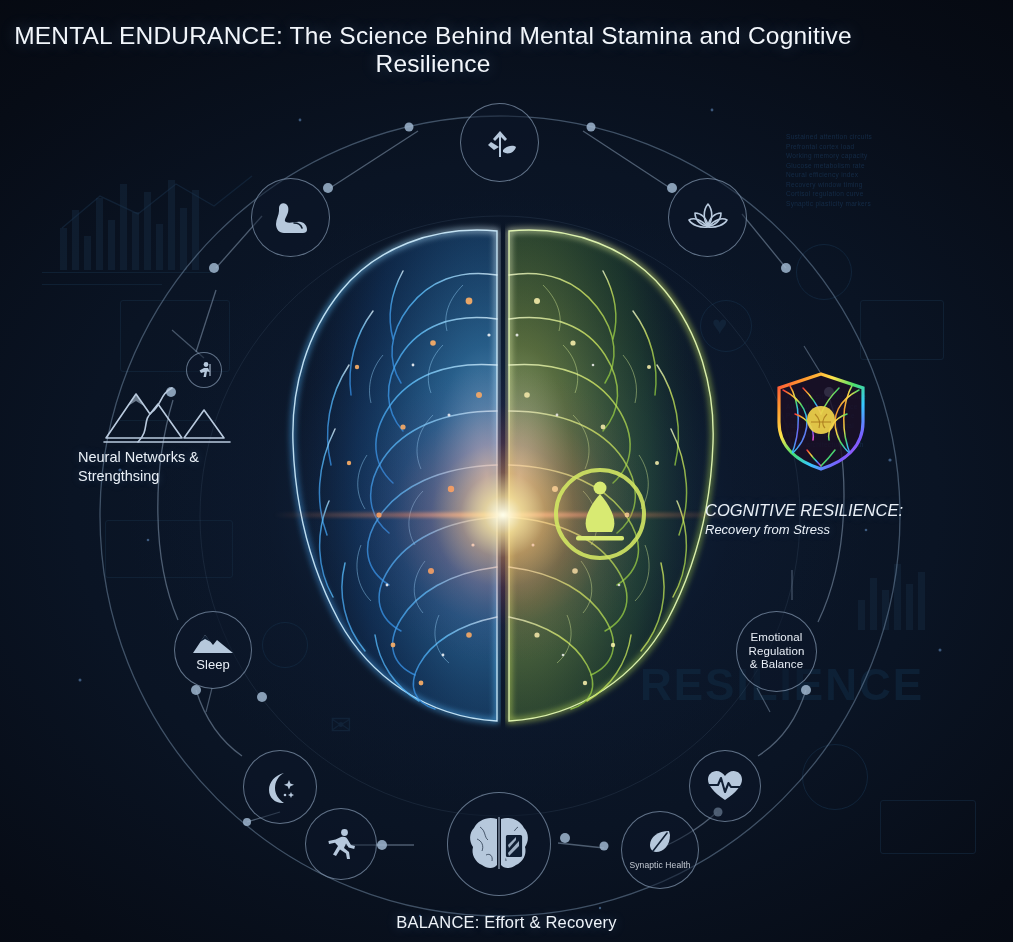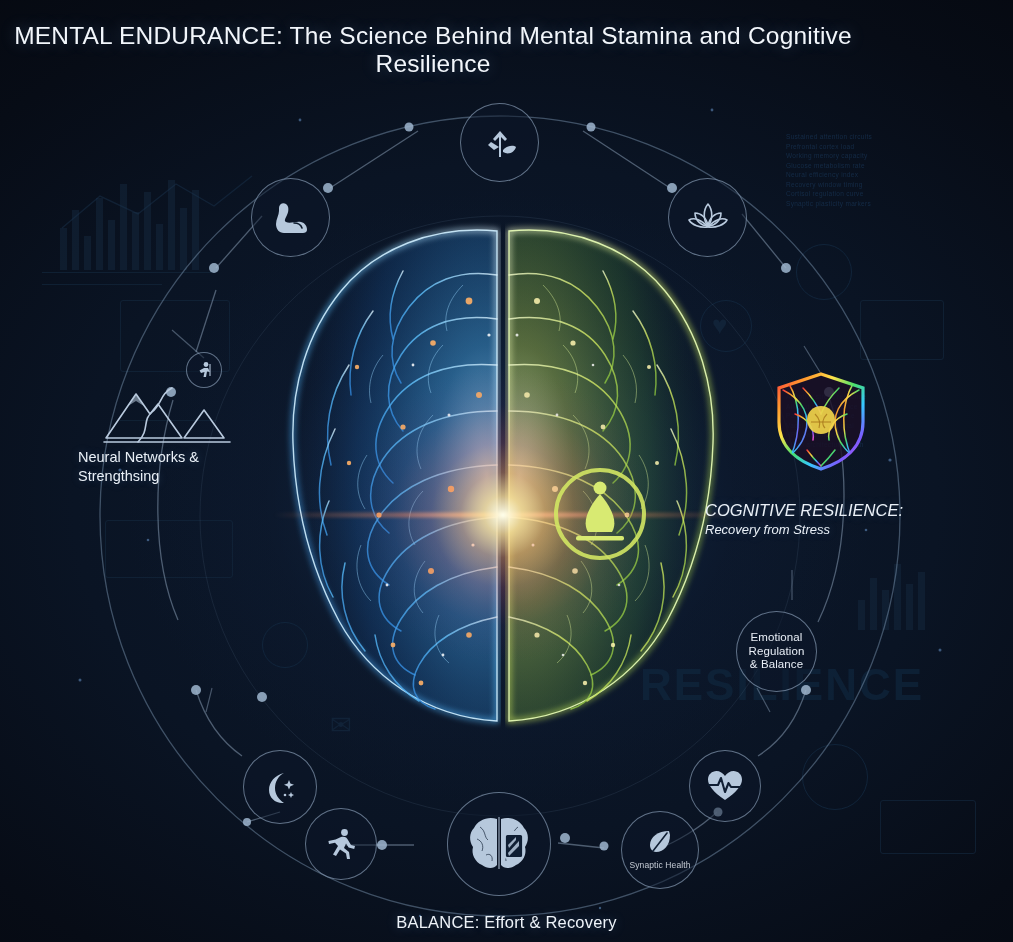--- a/index.html
+++ b/index.html
@@ -500,20 +500,31 @@
   <div class="freelabel" style="left:78px; top:448px; width:190px;">
     <span class="two">Neural Networks &amp;</span>
     <span class="two">Strengthsing</span>
   </div>
 
   <div class="freelabel" style="left:705px; top:500px; width:290px;font-style:italic;">
     <span class="big">COGNITIVE RESILIENCE:</span>
     <span class="sub">Recovery from Stress</span>
   </div>
 
+  <div class="node" style="left:174px; top:611px; width:78px; height:78px;">
+    <span style="margin-bottom:1px;">
+      <svg width="44" height="28" viewBox="0 0 44 28">
+        <g class="icon-fill">
+          <path d="M2 24 L14 6 L22 16 L26 11 L42 24 Z"></path>
+          <path d="M14 6 L20 13 L14 10 L9 13 Z" fill="#0f1e33"></path>
+        </g>
+      </svg>
+    </span>
+    <span class="node-text" style="font-size:13px;">Sleep</span>
+  </div>
 
   <div class="node" style="left:736px; top:611px; width:81px; height:81px;">
     <span class="node-text" style="white-space:pre-line;">Emotional
 Regulation
 &amp; Balance</span>
   </div>
 
   <div class="node" style="left:243px; top:750px; width:74px; height:74px;">
     <span>
       <svg width="40" height="40" viewBox="0 0 40 40">

